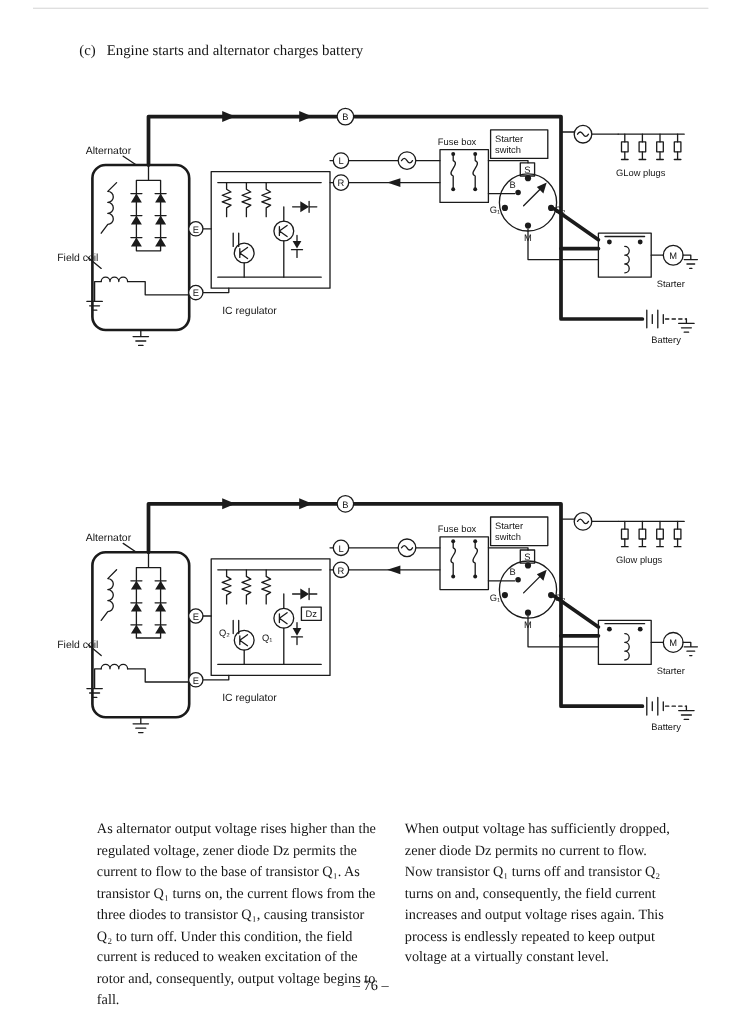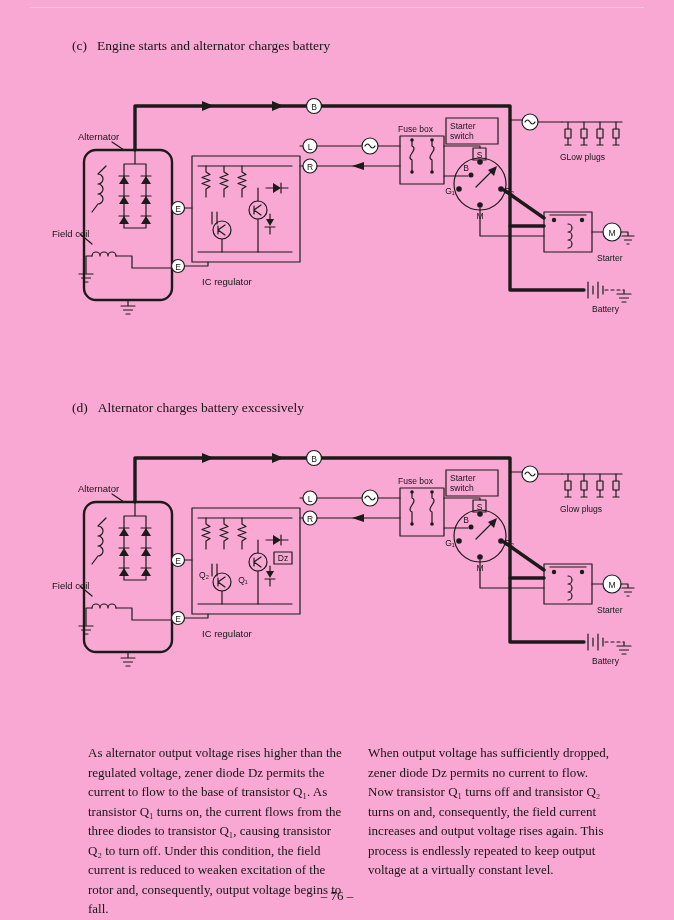--- a/index.html
+++ b/index.html
@@ -1,17 +1,17 @@
 <!DOCTYPE html>
 <html><head>
 <meta charset="utf-8">
 <style>
   html,body{margin:0;padding:0;background:#e8e8e8;}
   .page{
-    position:relative;width:674px;height:920px;margin:0 auto;background:#f9a8d4;
+    position:relative;width:674px;height:920px;margin:0 auto;background:#ffffff;
     font-family:"Liberation Serif",serif;color:#151515;overflow:hidden;
   }
   .scan-edge{position:absolute;top:7px;left:30px;right:30px;border-top:1px solid #d7d7d7;}
   .heading{position:absolute;font-size:13.5px;white-space:nowrap;}
   .heading .tag{margin-right:10px;}
   .diagram{position:absolute;}
   .bodycol{position:absolute;font-size:13px;line-height:1.5;}
   .pageno{position:absolute;bottom:16px;left:0;width:100%;text-align:center;font-size:13px;}
   
   svg .w{stroke:#1b1b1b;fill:none;stroke-width:1.3;stroke-linejoin:round;stroke-linecap:round;}
@@ -179,23 +179,20 @@
     <text class="tt" x="126" y="123.5">E</text>
     <text class="tt" x="126" y="181.5">E</text>
     <text class="tt" x="427.5" y="69.5">S</text>
     <text class="tt" x="414" y="83">B</text>
     <text class="tt" x="398" y="106">G₁</text>
     <text class="tt" x="457" y="106">G₂</text>
     <text class="tt" x="428" y="131">M</text>
     <text class="tt" x="560" y="147.5">M</text>
   </svg>
 
-  <div class="heading" style="left:72px;top:400px">
-    <span class="tag">(d)</span><span>Alternator charges battery excessively</span>
-  </div>
 
   <svg class="diagram" style="left:52px;top:440px" width="600" height="250" viewBox="0 0 600 250">
     <use href="#circuit-art"></use>
     <text class="tl" x="26" y="52">Alternator</text>
     <text class="tl" x="0" y="149">Field coil</text>
     <text class="tl" x="150" y="197">IC regulator</text>
     <text class="ts" x="346" y="44">Fuse box</text>
     <text class="ts" x="398" y="41">Starter</text>
     <text class="ts" x="398" y="51">switch</text>
     <text class="ts" x="508" y="72">Glow plugs</text>

